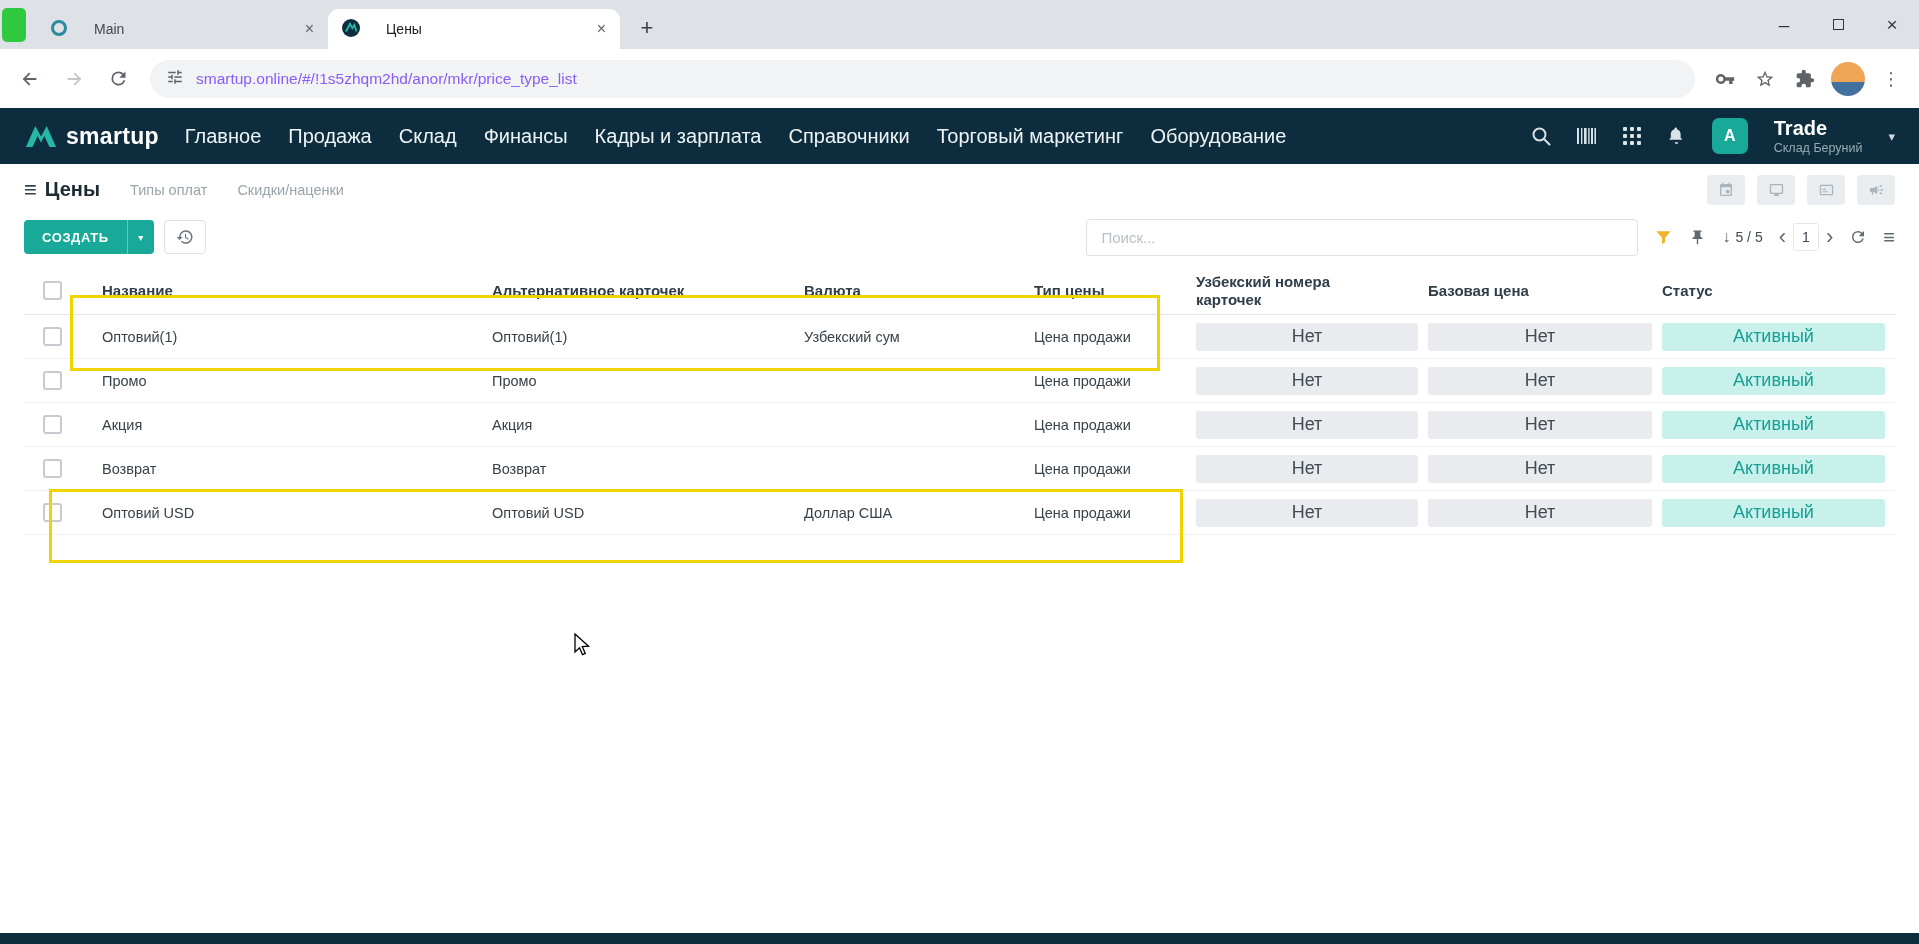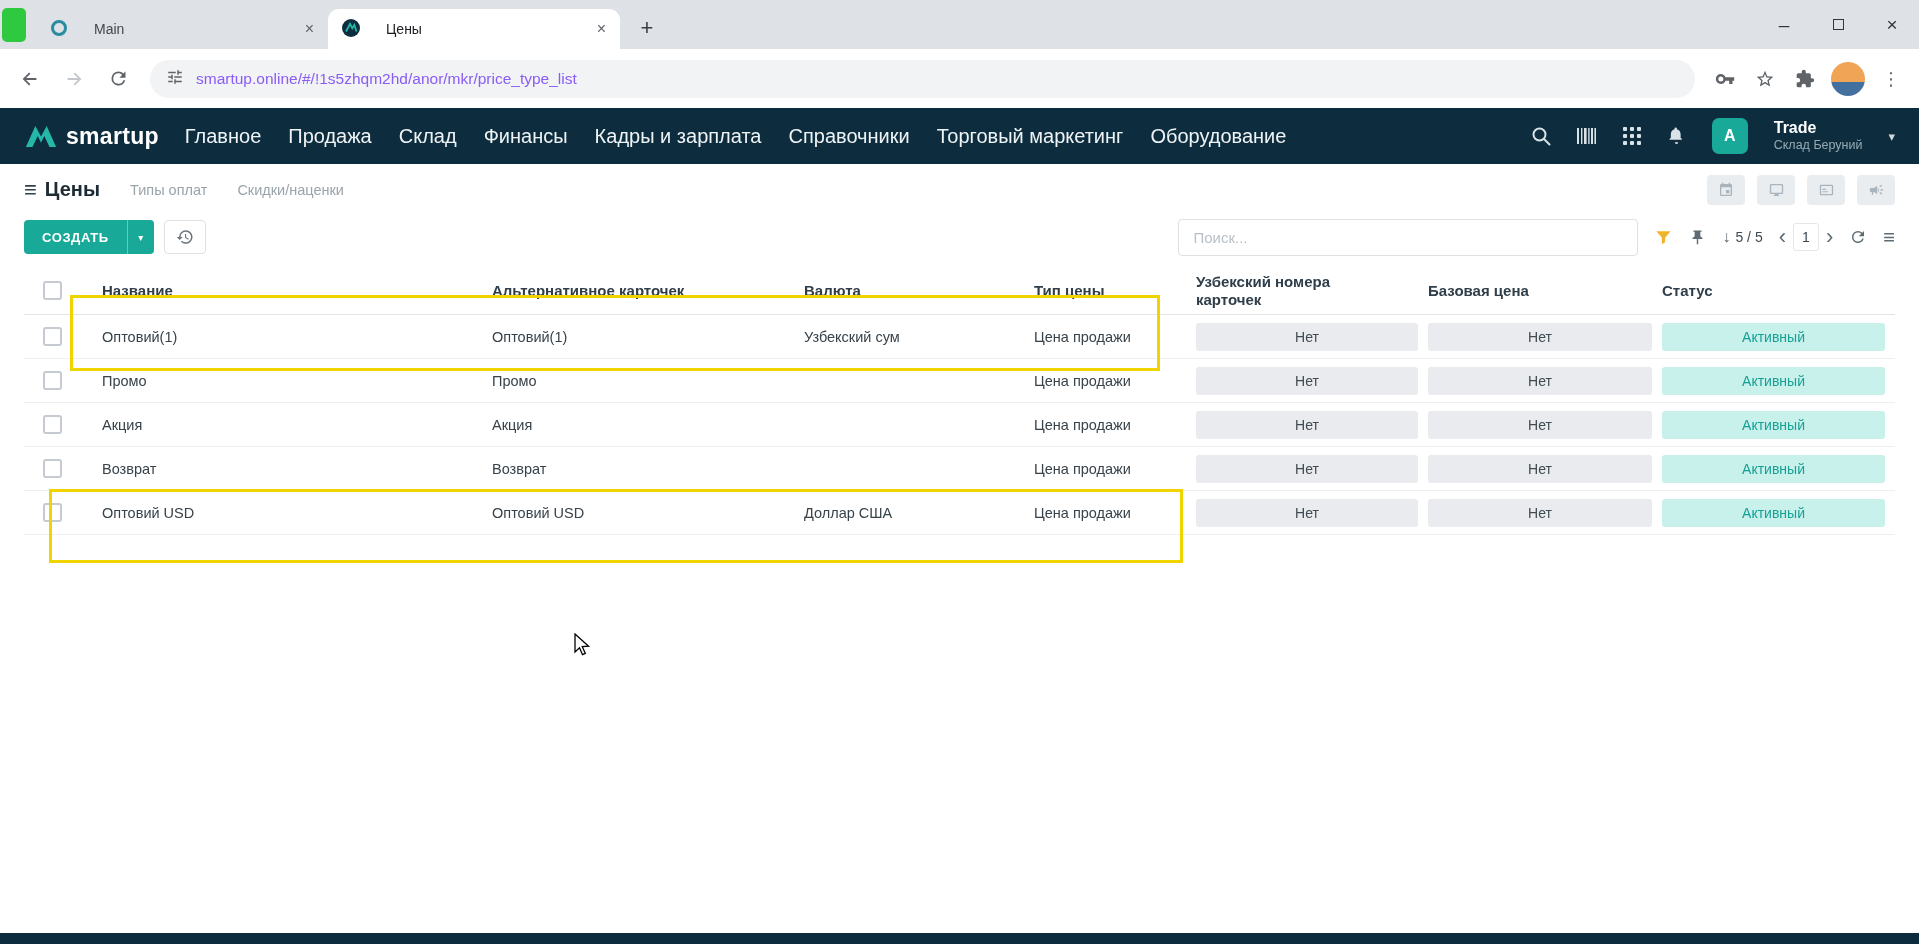--- a/index.html
+++ b/index.html
@@ -32,59 +32,59 @@
   
   .appheader { height:56px; background:var(--header-bg,#0d2d3e); display:flex; align-items:center; padding:0 24px; color:#fff; }
   .brand { display:flex; align-items:center; gap:8px; cursor:pointer; }
   .brandtext { font-size:23px; font-weight:700; letter-spacing:.3px; color:#fff; }
   .mainnav { display:flex; gap:27px; margin-left:26px; }
   .mainnav span { font-size:20px; color:#eef3f5; cursor:pointer; white-space:nowrap; }
   .hdr-right { margin-left:auto; display:flex; align-items:center; gap:26px; }
   .hico { display:grid; place-items:center; cursor:pointer; }
   .uavatar { width:36px; height:36px; border-radius:7px; background:var(--accent,#18a999); color:#fff; font-size:16px; font-weight:700; display:grid; place-items:center; cursor:pointer; }
   .usermeta { display:flex; flex-direction:column; line-height:1.25; cursor:pointer; }
-  .uname { font-size:16px; font-weight:700; }
+  .uname { font-size:20px; font-weight:700; }
   .ubranch { font-size:12.5px; color:#96aab4; }
   .ucaret { font-size:13px; color:#cfd8dd; cursor:pointer; }
 
   
   .pageheader { height:51px; background:#fff; display:flex; align-items:center; padding:0 24px; }
   .pmenu { font-size:22px; color:#33414b; margin-right:8px; cursor:pointer; line-height:1; }
   .ptitle { font-size:20px; font-weight:700; color:#1d2b34; }
   .plink { font-size:14.5px; color:#9aa4ab; margin-left:30px; cursor:pointer; }
   .ph-right { margin-left:auto; display:flex; gap:12px; }
   .phbtn { width:38px; height:30px; border-radius:4px; background:#e9edf0; display:grid; place-items:center; cursor:pointer; }
 
   
   .toolbar { height:44px; display:flex; align-items:center; padding:0 24px; background:#fff; }
   .createbtn { display:flex; }
   .create-main { height:34px; padding:0 18px; background:var(--accent,#18a999); color:#fff; border:none; border-radius:4px 0 0 4px; font-family:inherit; font-size:13px; font-weight:700; letter-spacing:.6px; cursor:pointer; }
   .create-caret { width:27px; height:34px; background:var(--accent,#18a999); color:#fff; border:none; border-left:1px solid rgba(255,255,255,.35); border-radius:0 4px 4px 0; font-size:10px; cursor:pointer; }
   .histbtn { width:42px; height:34px; margin-left:10px; background:#fff; border:1px solid #dde2e6; border-radius:4px; display:grid; place-items:center; cursor:pointer; }
   .tright { display:flex; align-items:center; gap:16px; margin-left:auto; }
-  .search { width:460px; height:37px; border:1px solid #dde2e6; border-radius:4px; padding:0 14px; font-family:inherit; font-size:15px; color:#3b82f6; outline:none; }
+  .search { width:552px; height:37px; border:1px solid #dde2e6; border-radius:4px; padding:0 14px; font-family:inherit; font-size:15px; color:#3b82f6; outline:none; }
   .search::placeholder { color:#b8c0c7; }
   .tico { display:grid; place-items:center; cursor:pointer; }
   .counter { display:flex; align-items:center; gap:5px; font-size:14px; color:#3f4a53; cursor:pointer; }
   .darr { font-size:16px; color:#5f6b73; }
   .pager { display:flex; align-items:center; gap:7px; }
   .pgchev { font-size:22px; color:#5f6b73; line-height:1; cursor:pointer; }
   .pgnum { min-width:26px; height:28px; border:1px solid #e3e7ea; border-radius:3px; display:inline-flex; align-items:center; justify-content:center; font-size:14px; color:#3c4650; cursor:pointer; }
   .menu-glyph { font-size:20px; color:#5f6b73; line-height:1; }
 
   
   .tablewrap { position:relative; margin:8px 24px 0; }
   .grid { display:grid; grid-template-columns:78px 390px 312px 230px 162px 232px 234px minmax(0,1fr); align-items:center; }
   .thead { min-height:48px; border-bottom:1px solid #e2e5e8; font-size:15px; font-weight:700; color:#2f3e49; padding:4px 0; }
   .th { line-height:1.15; }
   .wrapcol { padding-right:72px; }
   .trow { height:44px; border-bottom:1px solid #eef0f2; font-size:14.5px; color:#38424a; cursor:pointer; }
   .hc { display:flex; }
   .cb { appearance:none; -webkit-appearance:none; width:19px; height:19px; border:2px solid #c5cbd1; border-radius:3px; background:#fff; margin-left:19px; cursor:pointer; }
-  .badge { height:28px; margin-right:10px; border-radius:3px; display:flex; align-items:center; justify-content:center; font-size:14px; }
+  .badge { height:28px; margin-right:10px; border-radius:3px; display:flex; align-items:center; justify-content:center; font-size:18px; }
   .badge.gray { background:#e9ebee; color:#414b53; }
   .badge.active { background:var(--status-active-bg,#c9f1ec); color:var(--status-active-text,#17a094); }
   .hl { position:absolute; border:3px solid var(--highlight,#efd400); pointer-events:none; }
   .hl1 { left:46px; top:28px; width:1090px; height:76px; }
   .hl2 { left:25px; top:222px; width:1134px; height:74px; }
 
   .footer { position:absolute; left:0; bottom:0; width:100%; height:11px; background:var(--header-bg,#0d2d3e); }
   .cursor { position:absolute; left:574px; top:633px; }
 </style>
 </head>

